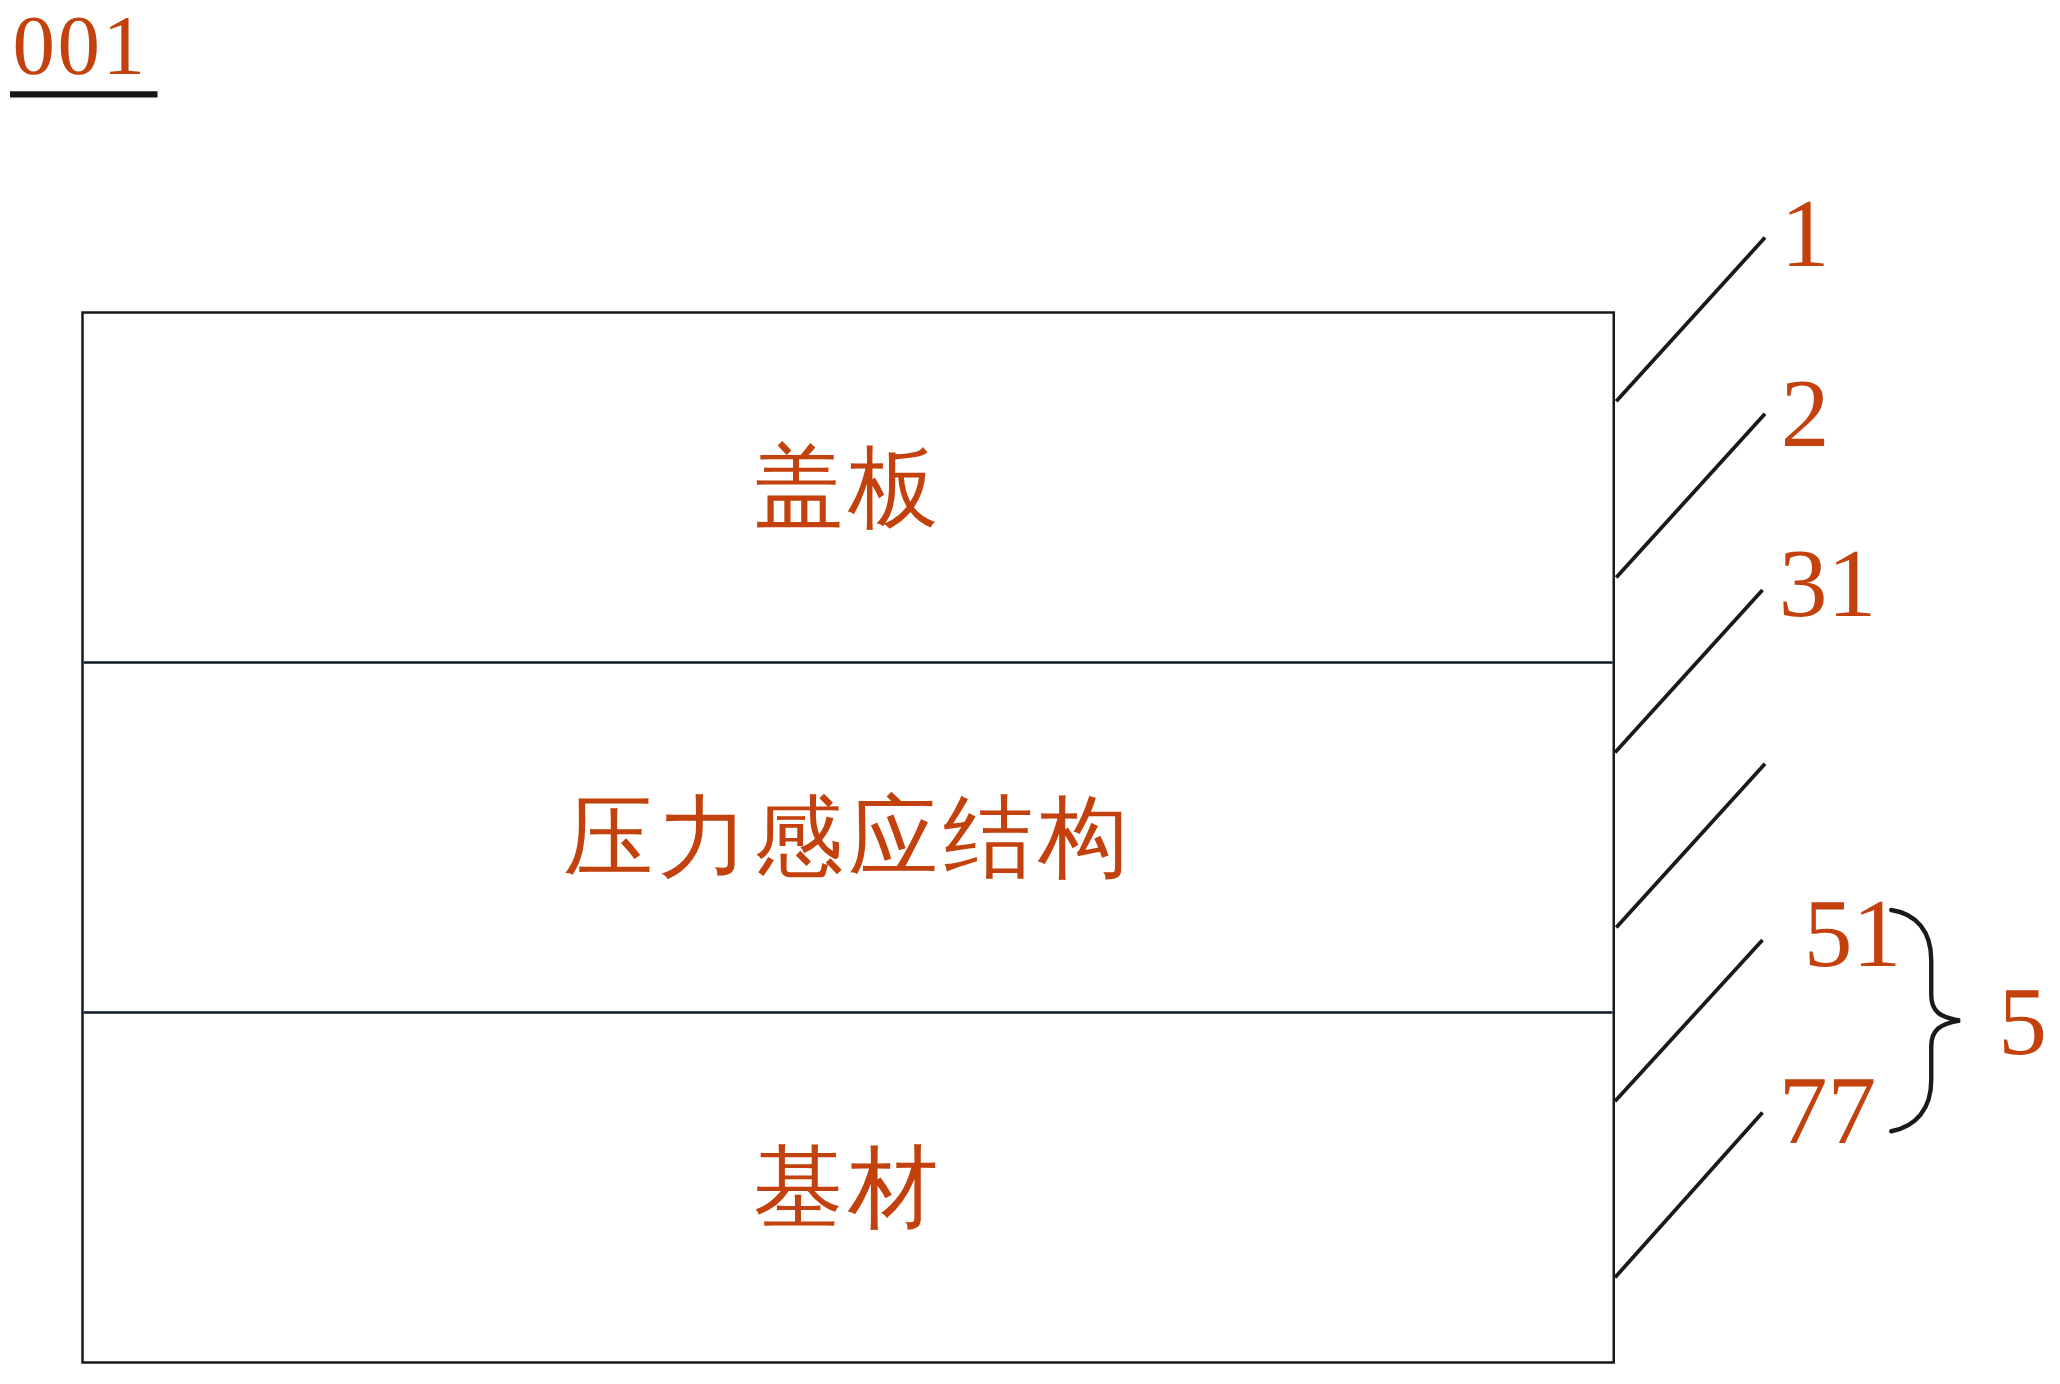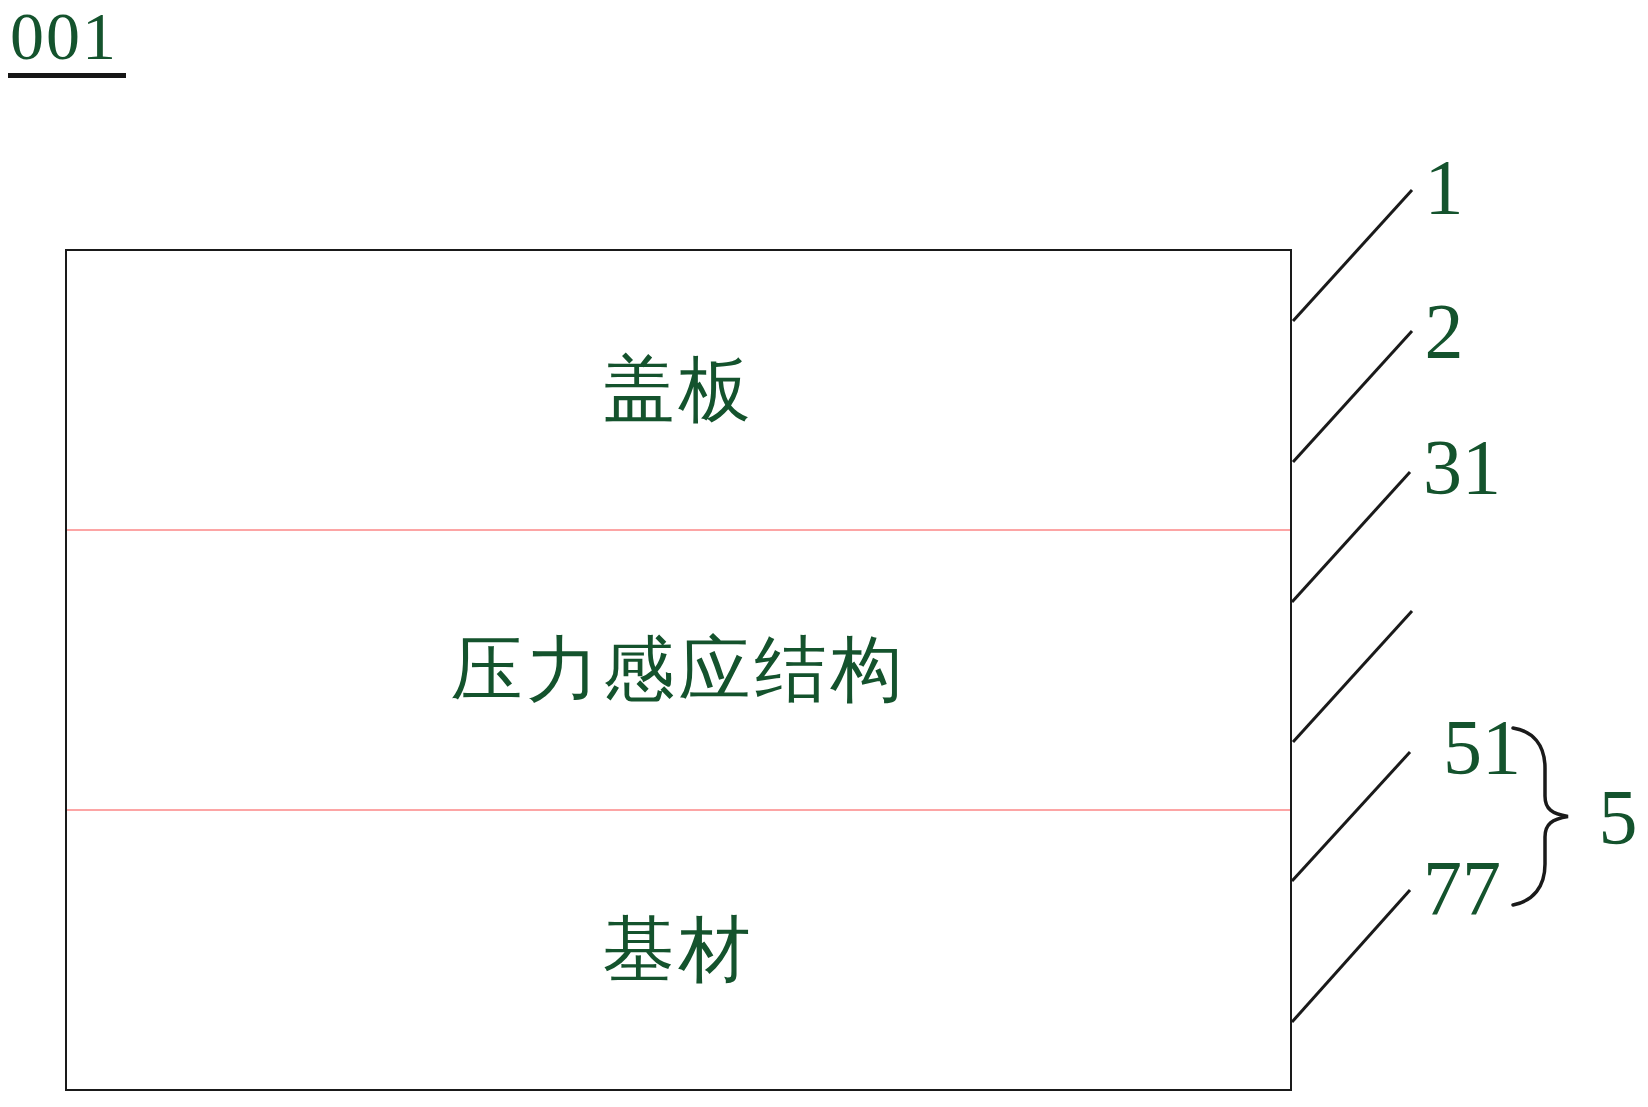--- a/index.html
+++ b/index.html
@@ -7,21 +7,21 @@
     padding: 0;
     background: #ffffff;
   }
   #figure-canvas {
     position: relative;
     width: 1648px;
     height: 1107px;
     background: #ffffff;
     overflow: hidden;
     font-family: "Liberation Serif", "DejaVu Serif", serif;
-    color: #14532d;
+    color: #c2410c;
   }
   .fig-ref {
     position: absolute;
     left: 8px;
     top: 2px;
     font-size: 68px;
     line-height: 1.0;
     border-bottom: 5px solid #161616;
     padding: 0 8px 3px 2px;
     letter-spacing: 2px;
@@ -38,21 +38,21 @@
     flex-direction: column;
     background: #ffffff;
   }
   .layer {
     flex: 1 1 0;
     display: flex;
     align-items: center;
     justify-content: center;
   }
   .layer + .layer {
-    border-top: 2px solid #fca5a5;
+    border-top: 2px solid #0f172a;
   }
   .layer-label {
     font-size: 72px;
     line-height: 1;
     letter-spacing: 4px;
     white-space: nowrap;
   }
   #callout-overlay {
     position: absolute;
     left: 0;

